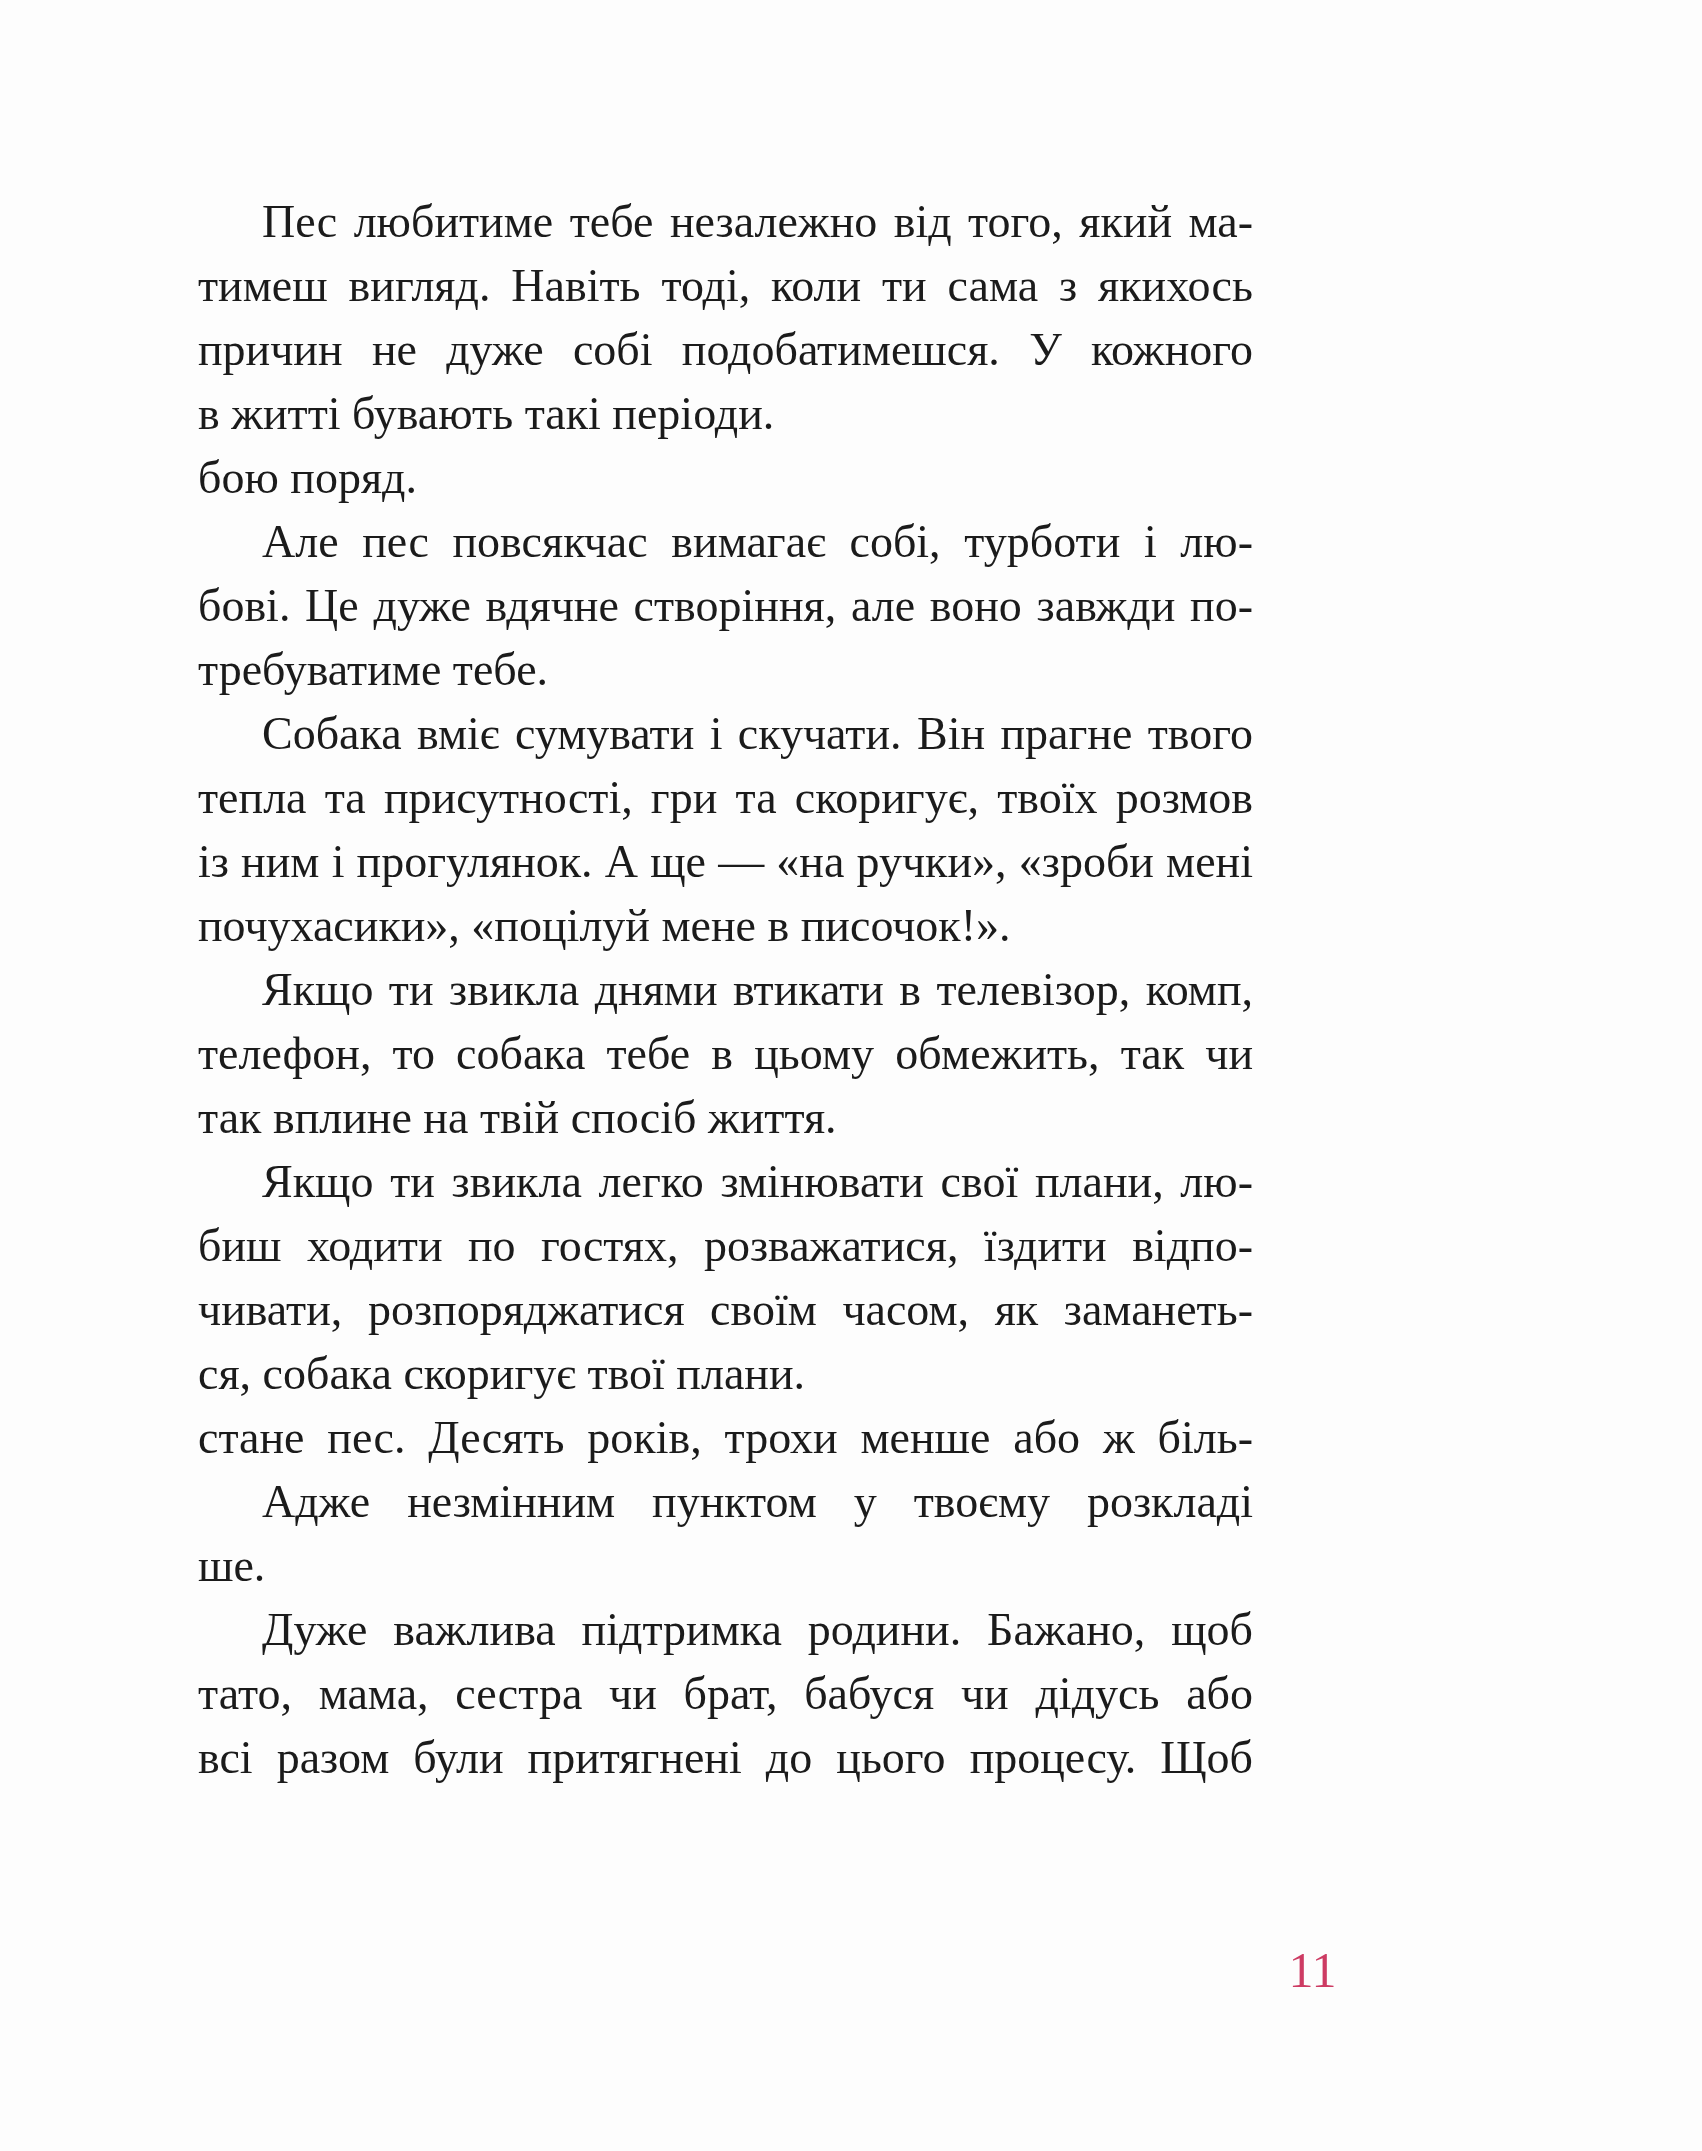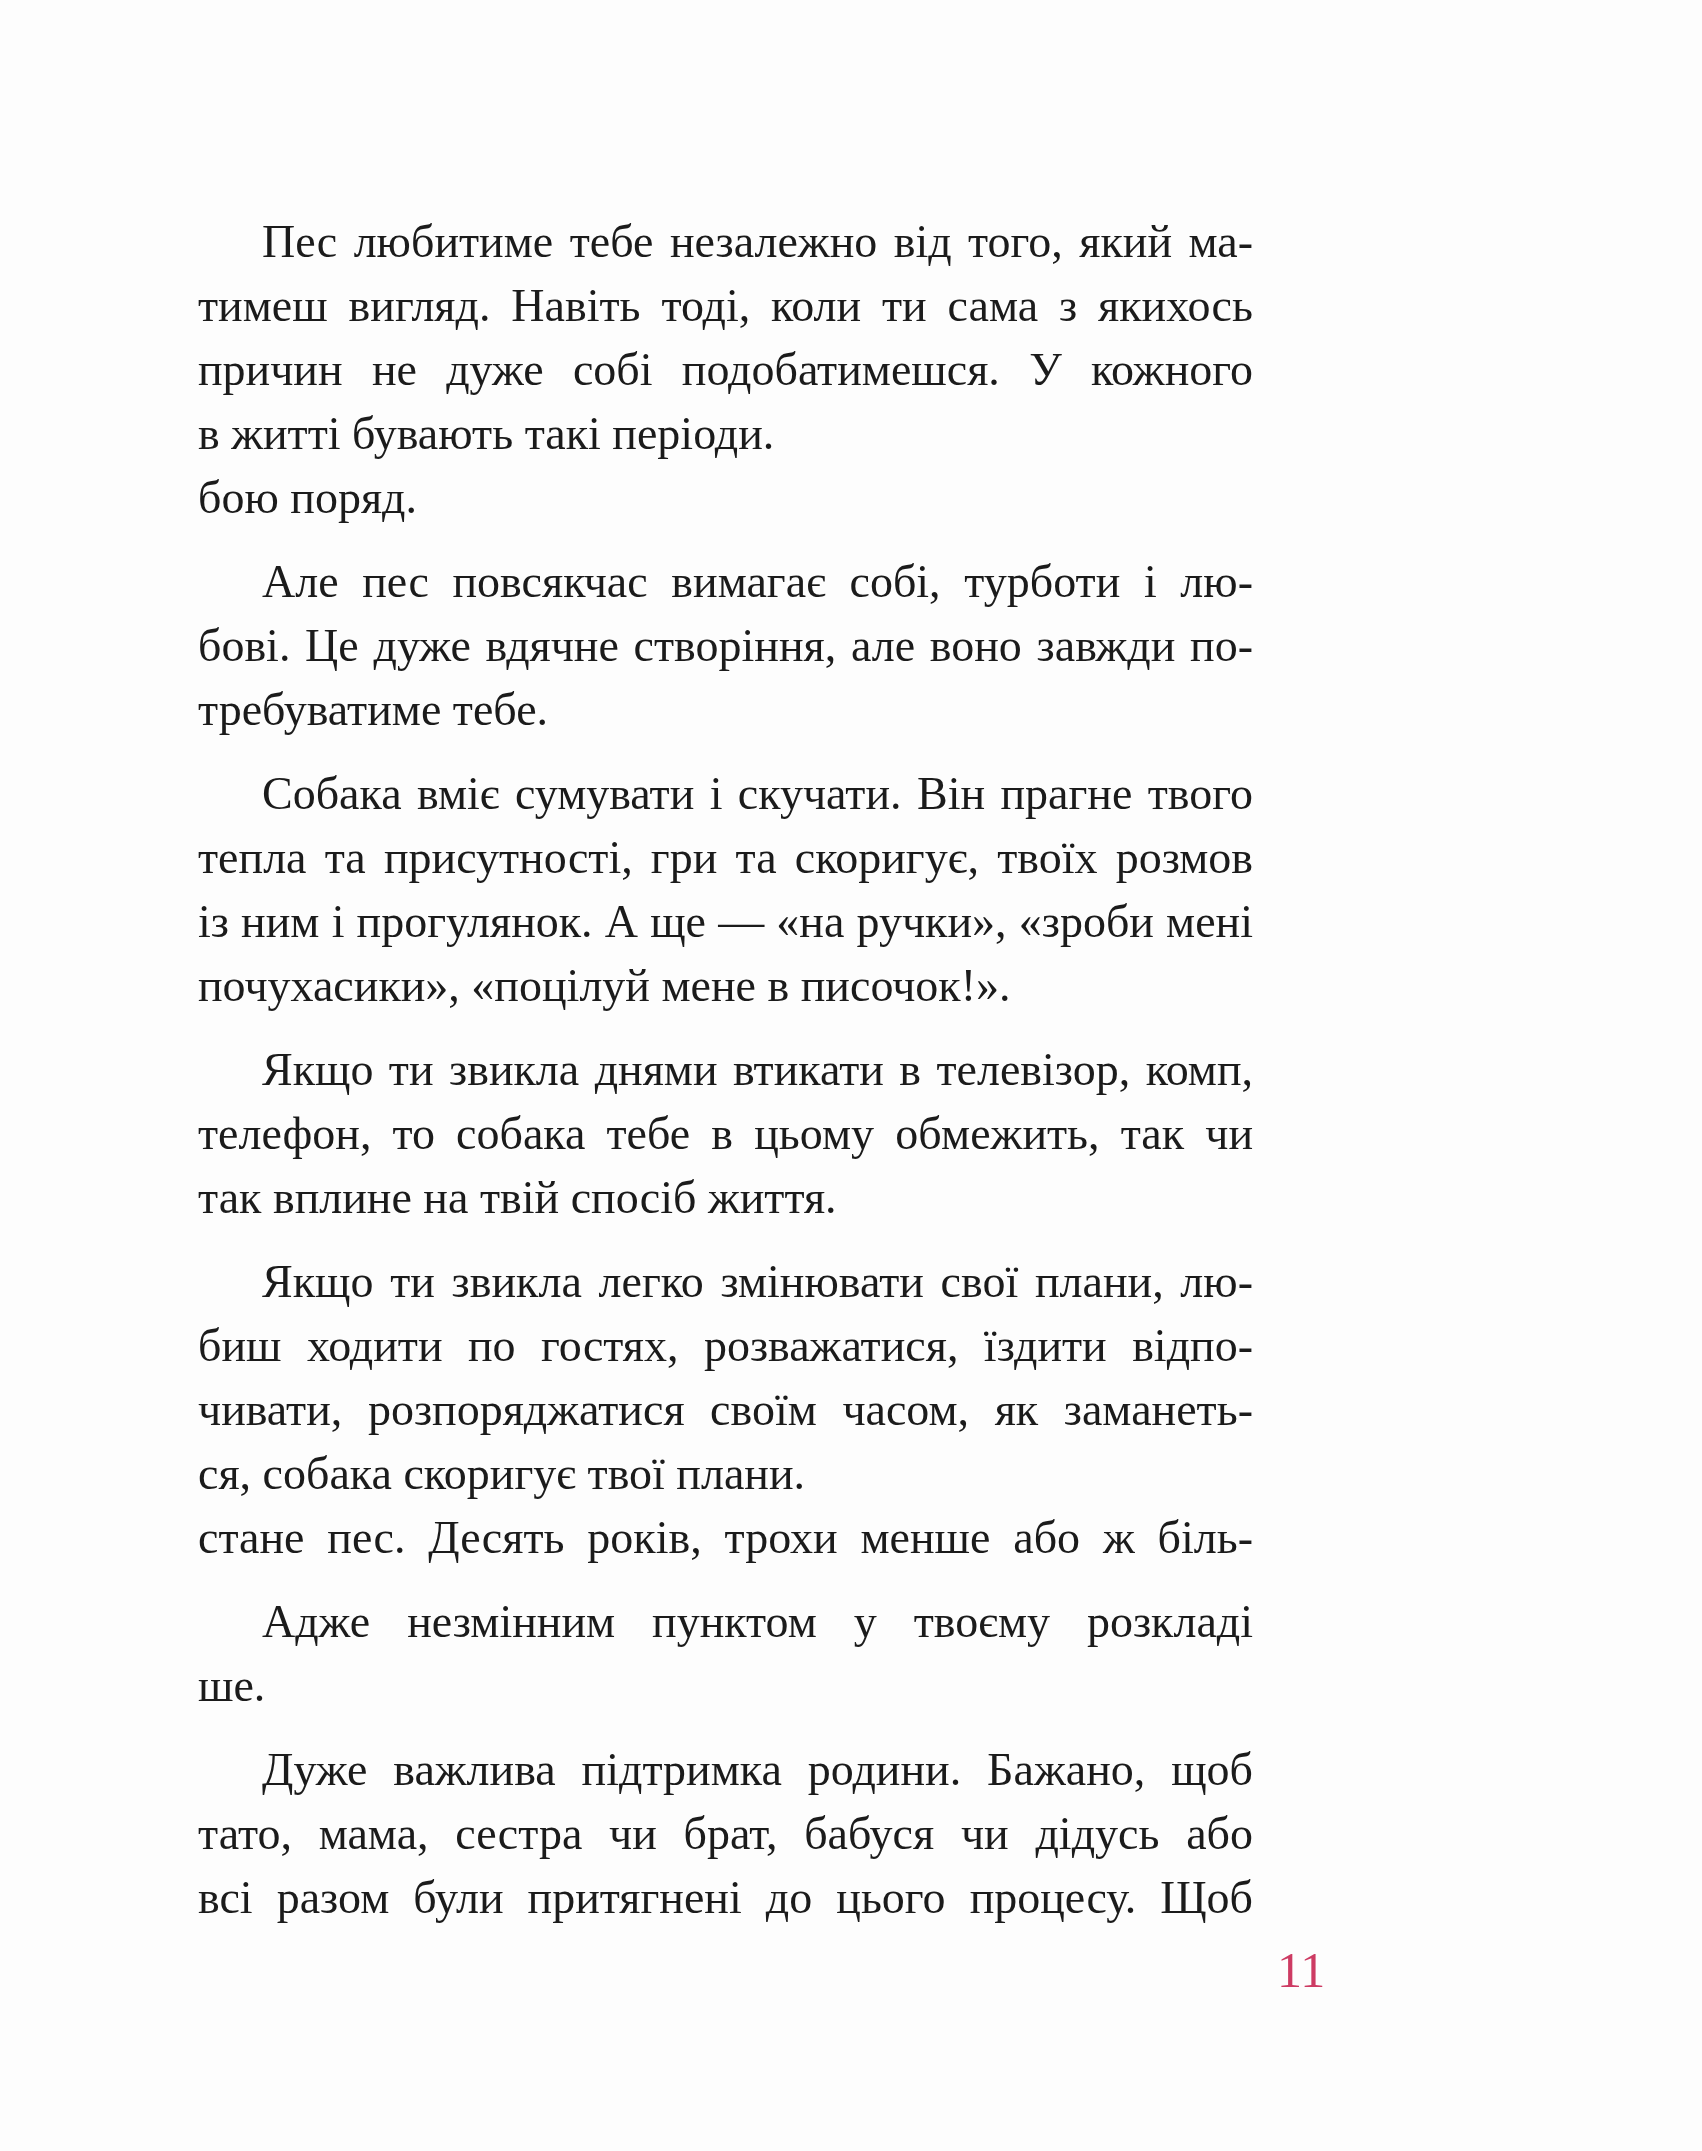--- a/index.html
+++ b/index.html
@@ -33,30 +33,30 @@
   }
   .text-line {
     height: 64px;
     overflow: hidden;
     white-space: nowrap;
     text-align: justify;
     text-align-last: justify;
   }
   .text-line.first {
     text-indent: 64px;
-    margin-top: 20px;
   }
   .text-line.end-left {
     text-align-last: left;
   }
   .page-number {
     position: absolute;
     left: 1277px;
     top: 1944px;
     width: 71px;
+    text-align: center;
     font-size: 50px;
     line-height: 53px;
     color: #cd3b63;
   }
 </style>
 </head>
 <body>
 
 <div class="book-page">
   <div class="text-block" id="text-block">

